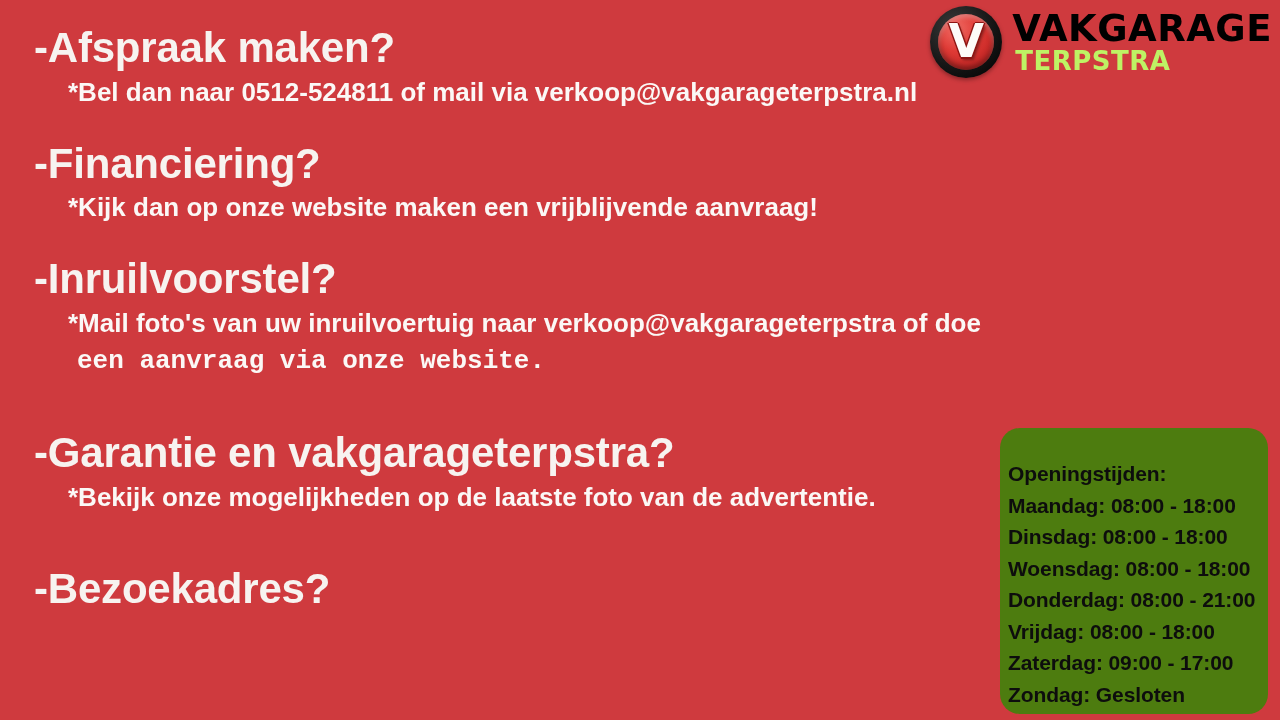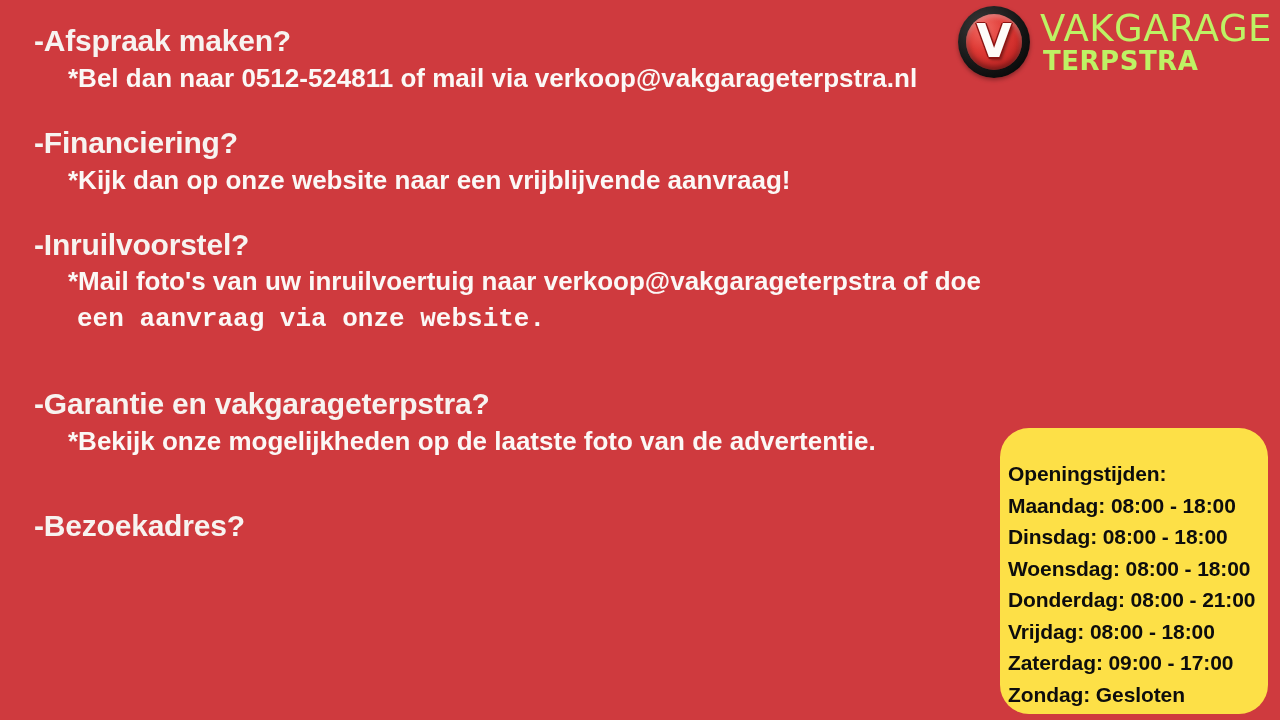--- a/index.html
+++ b/index.html
@@ -48,23 +48,23 @@
     text-shadow:
       -1.5px 0 0 #8d1412, 1.5px 0 0 #8d1412,
        0 -1.5px 0 #8d1412, 0 1.5px 0 #8d1412,
        2px 3px 3px rgba(0,0,0,.4);
     margin-top:-2px;
   }
   .logo-words { line-height:1; }
   .logo-main {
     font-family:"DejaVu Sans", sans-serif;
     font-size:37px;
-    font-weight:normal;
+    font-weight:bold;
     letter-spacing:.5px;
-    color:#bef264;
+    color:#000000;
     display:block;
   }
   .logo-sub {
     font-family:"DejaVu Sans", sans-serif;
     font-size:26px;
     font-weight:bold;
     letter-spacing:.5px;
     color:#bef264;
     display:block;
     margin-top:1px;
@@ -72,21 +72,21 @@
   }
 
   
   .content {
     position:absolute;
     left:34px; top:24px;
     width:1020px;
   }
   .block { margin-bottom:2px; }
   .block-heading {
-    font-size:30px;
+    font-size:42px;
     font-weight:bold;
     color:#f7f3f0;
     line-height:1.16;
     letter-spacing:-.2px;
     white-space:nowrap;
   }
   .block-lines { margin-left:34px; margin-top:1px; }
   .block-line {
     font-size:26px;
     font-weight:bold;
@@ -98,22 +98,22 @@
   .spacer-md { height:26px; }
   .spacer-lg { height:46px; }
 
   
   .hours-card {
     position:absolute;
     left:1000px;
     top:428px;
     width:268px;
     height:286px;
-    background:#fde047;
-    border-radius:29px;
+    background:#4d7c0f;
+    border-radius:20px;
     padding:30px 0 0 8px;
     overflow:hidden;
   }
   .hours-line {
     font-size:21px;
     font-weight:bold;
     color:#0d0d0d;
     line-height:31.5px;
     white-space:nowrap;
     letter-spacing:-.1px;
@@ -139,21 +139,21 @@
     <div class="block-lines">
       <div class="block-line">*Bel dan naar 0512-524811 of mail via verkoop@vakgarageterpstra.nl</div>
     </div>
   </div>
 
   <div class="spacer-md"></div>
 
   <div class="block">
     <div class="block-heading">-Financiering?</div>
     <div class="block-lines">
-      <div class="block-line">*Kijk dan op onze website naar een vrijblijvende aanvraag!</div>
+      <div class="block-line">*Kijk dan op onze website maken een vrijblijvende aanvraag!</div>
     </div>
   </div>
 
   <div class="spacer-md"></div>
 
   <div class="block">
     <div class="block-heading">-Inruilvoorstel?</div>
     <div class="block-lines">
       <div class="block-line">*Mail foto's van uw inruilvoertuig naar verkoop@vakgarageterpstra of doe</div>
       <div class="block-line indent">een aanvraag via onze website.</div>

